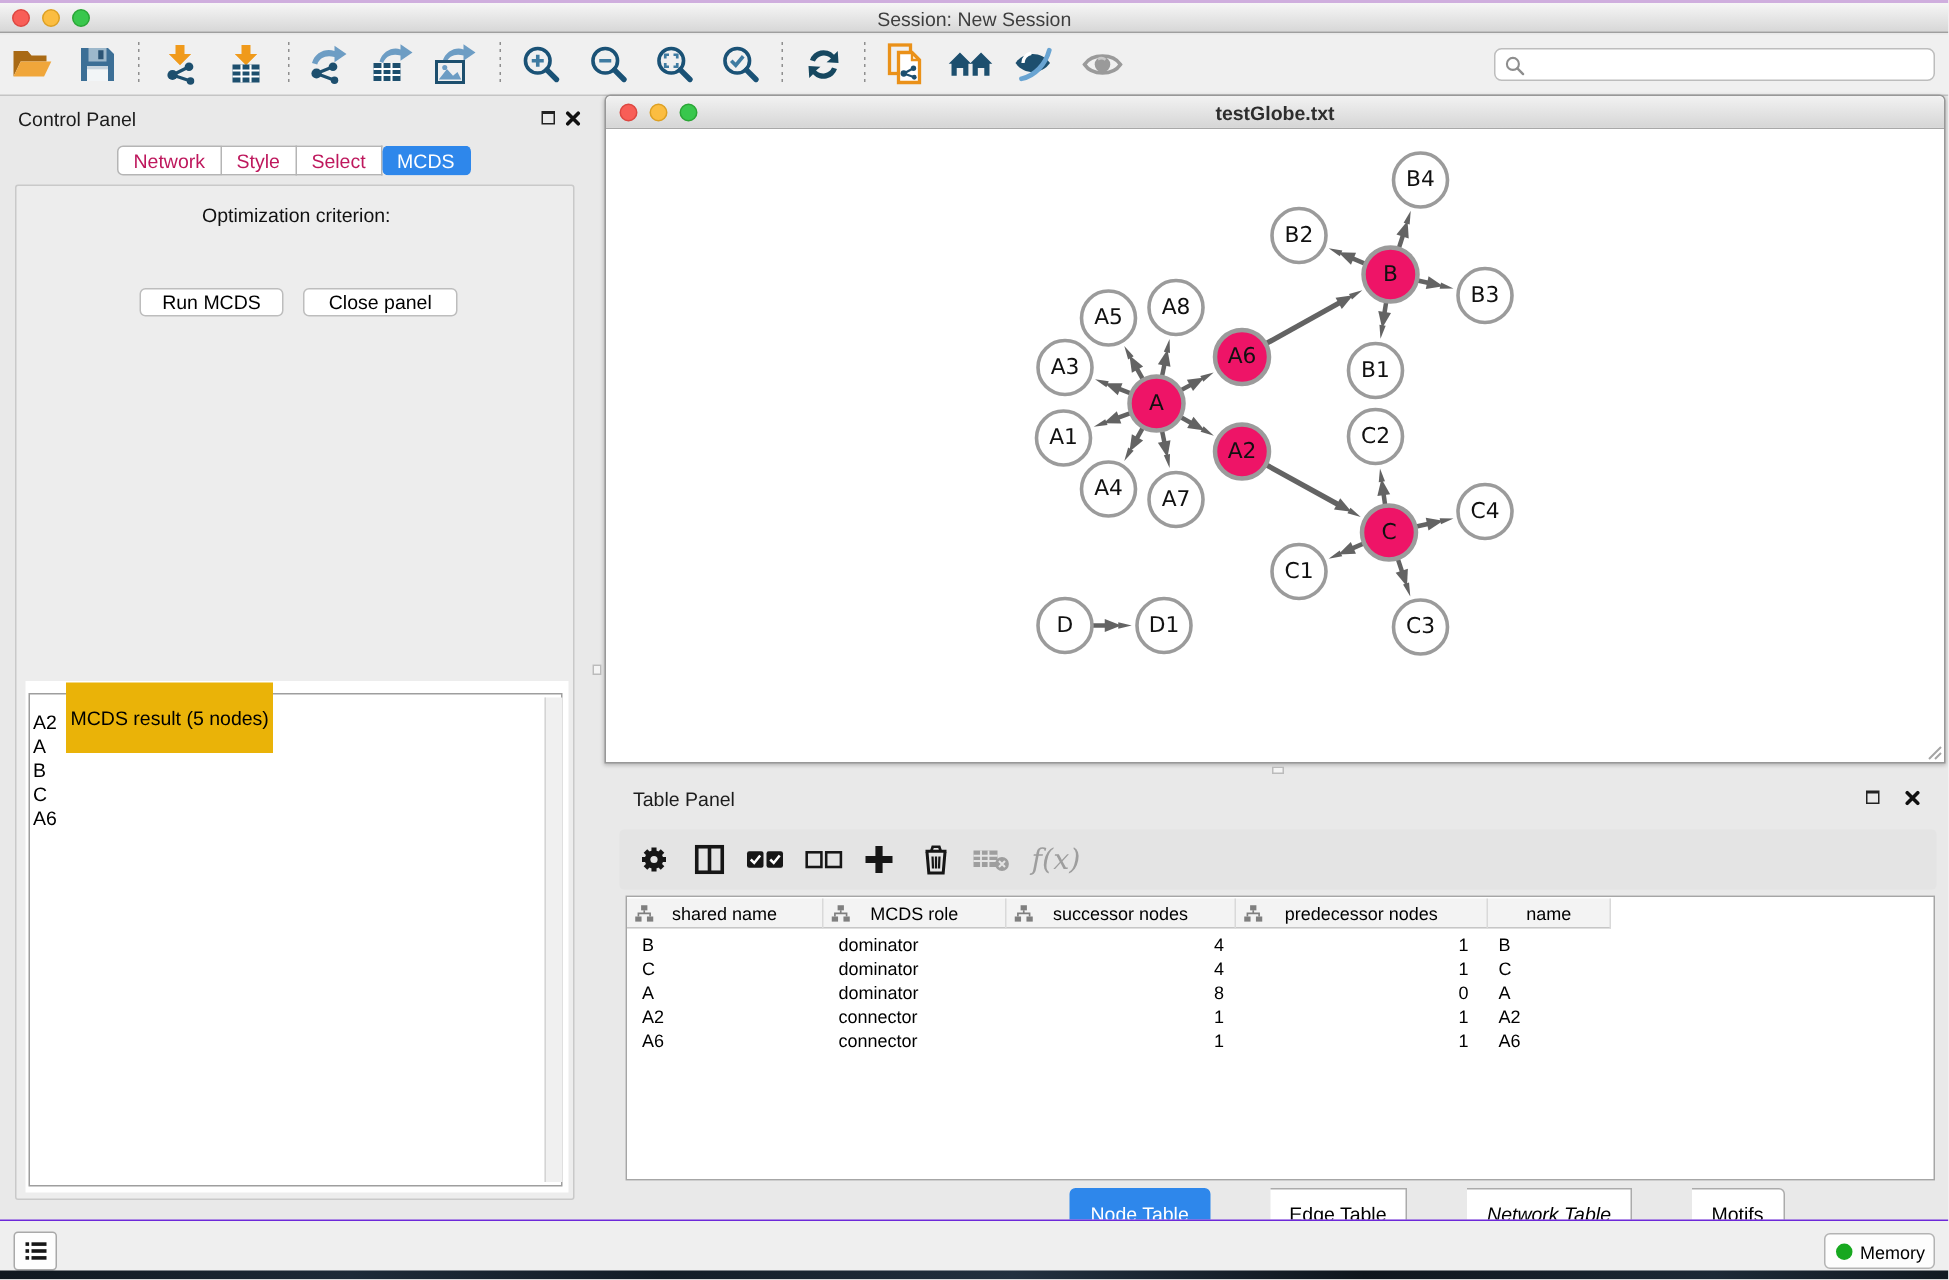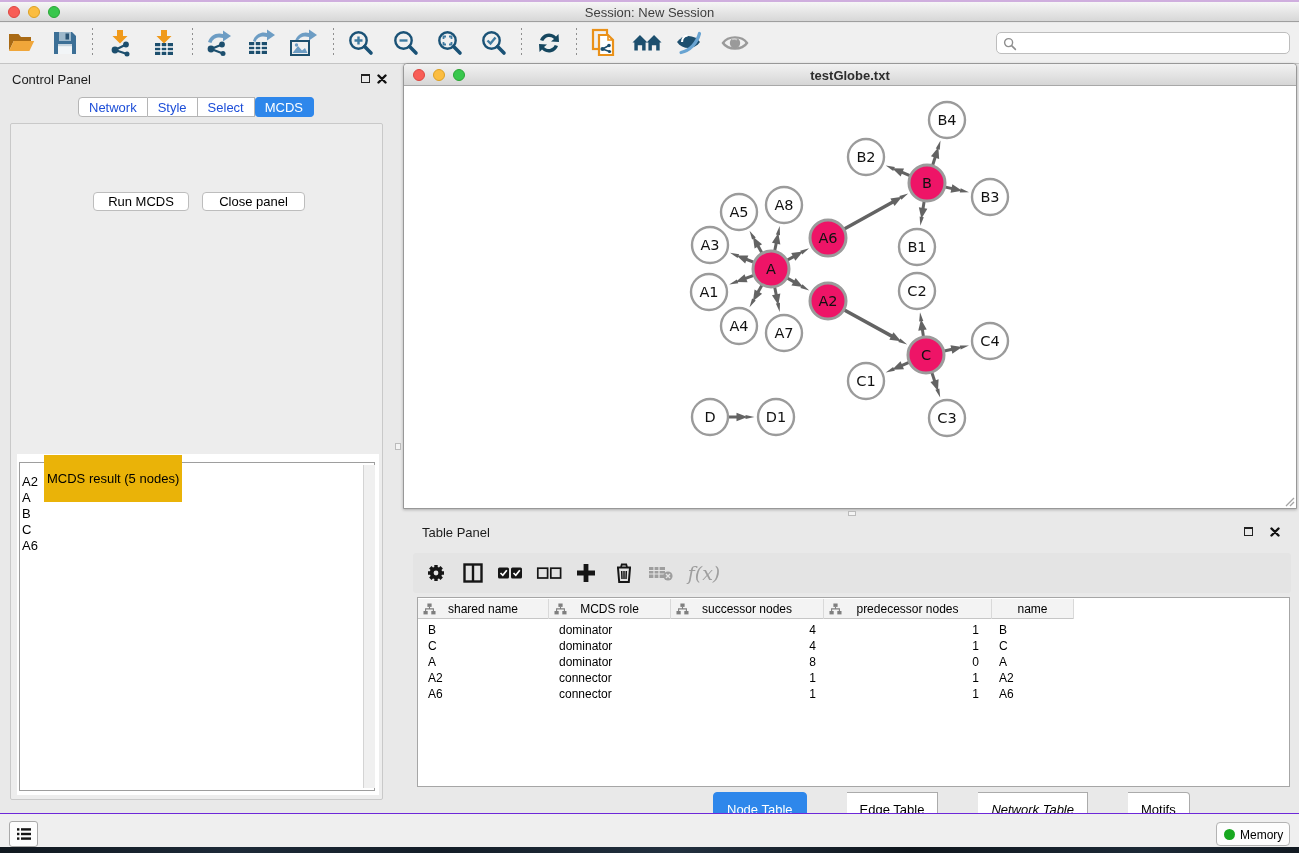--- a/index.html
+++ b/index.html
@@ -32,21 +32,21 @@
   .searchbox svg { position:absolute; left:6px; top:4px; }
   .searchbox input { position:absolute; left:24px; top:1px; width:260px; height:18px; border:none; outline:none;
     font-size:12px; background:transparent; }
 
   
   .ctrl { position:absolute; left:0; top:64px; width:393px; height:749px; background:#e9e9e9; }
   .panel-title { position:absolute; font-size:13px; color:#1c1c1c; }
   .float-ico { position:absolute; width:9px; height:9px; border:1px solid #222; border-top:2px solid #222; background:transparent; }
   .close-x { position:absolute; width:10px; height:10px; }
   .cp-tabs { position:absolute; left:78px; top:33px; height:20px; display:flex; }
-  .cp-tab { height:20px; border:1px solid #b5b5b5; border-left:none; background:#fff; color:#1d4ed8;
+  .cp-tab { height:20px; border:1px solid #b5b5b5; border-left:none; background:#fff; color:#be185d;
     font-size:13px; display:flex; align-items:center; justify-content:center; padding:0 10px; }
   .cp-tab.first { border-left:1px solid #b5b5b5; border-radius:4px 0 0 4px; }
   .cp-tab.active { background:#2e87eb; border-color:#2e87eb; color:#fff; border-radius:4px; }
   .cp-inset { position:absolute; left:10px; top:59px; width:373px; height:677px; background:#ededed;
     border:1px solid #c9c9c9; border-radius:2px; }
   .opt-label { position:absolute; left:0; width:373px; top:12px; text-align:center; font-size:13px; color:#111; }
   .dropdown { position:absolute; left:33px; top:35px; width:311px; height:22px; background:#fff;
     border:1px solid #b9b9b9; border-radius:5px; }
   .dropdown .dd-text { position:absolute; left:13px; top:3px; font-size:13px; color:#000; white-space:nowrap; }
   .dd-stepper { position:absolute; right:-1px; top:-1px; width:16px; height:22px; border-radius:0 5px 5px 0;
@@ -268,20 +268,21 @@
     <svg class="close-x" style="left:377px; top:10px;" viewBox="0 0 10 10">
       <path d="M1.5 1.5 L8.5 8.5 M8.5 1.5 L1.5 8.5" stroke="#111" stroke-width="2.4" stroke-linecap="round"></path>
     </svg>
     <div class="cp-tabs" id="cp-tabs">
         <div class="cp-tab first">Network</div>
         <div class="cp-tab">Style</div>
         <div class="cp-tab">Select</div>
         <div class="cp-tab active">MCDS</div>
       </div>
     <div class="cp-inset">
+      <div class="opt-label">Optimization criterion:</div>
       <div class="btn" style="left:82px; top:68px; width:96px;">Run MCDS</div>
       <div class="btn" style="left:191px; top:68px; width:103px;">Close panel</div>
       <div class="result-box">
         <div class="rb-border"></div>
         <div class="rb-title">MCDS result (5 nodes)</div>
         <div class="rb-scroll"></div>
         <div class="rb-list" id="rb-list">
             <div>A2</div>
             <div>A</div>
             <div>B</div>

